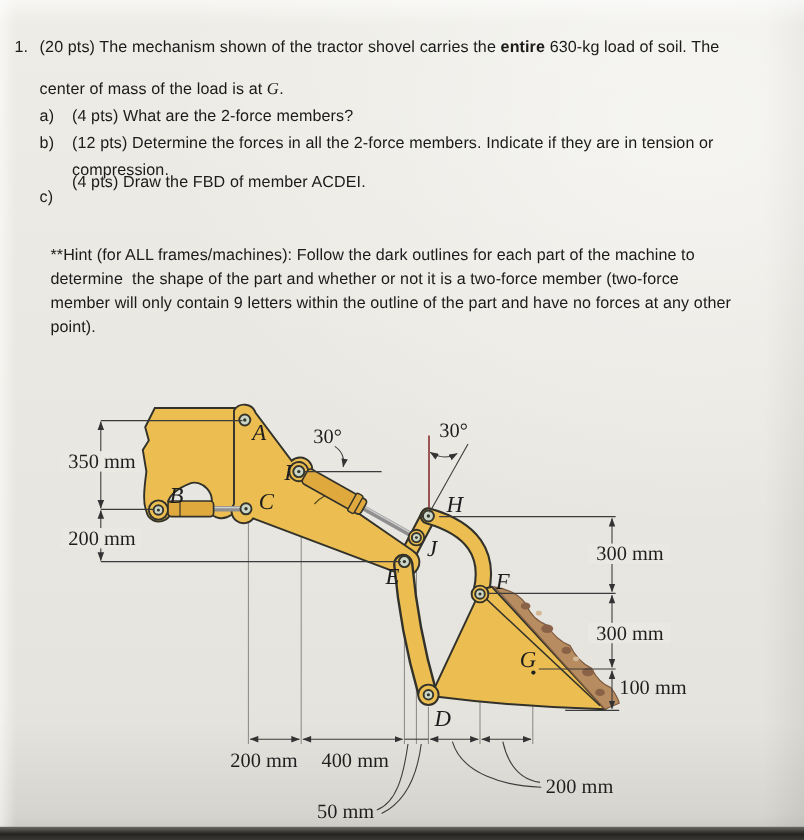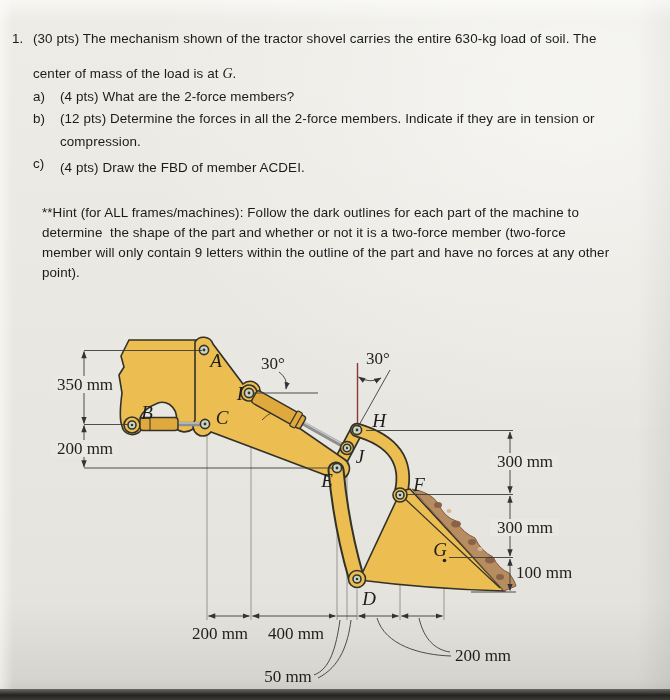--- a/index.html
+++ b/index.html
@@ -8,49 +8,49 @@
         background:#eae8e2;font-family:"Liberation Sans",sans-serif;}
   .photo-grad{position:absolute;inset:0;pointer-events:none;
     background:
       linear-gradient(180deg, rgba(255,255,255,.55), rgba(255,255,255,0) 3%),
       radial-gradient(120% 90% at 86% 14%, rgba(255,255,255,.5), rgba(255,255,255,0) 55%),
       linear-gradient(90deg, rgba(255,255,255,.55), rgba(255,255,255,0) 2%, rgba(0,0,0,0) 95%, rgba(0,0,0,.06)),
       linear-gradient(180deg, #edece6 0%, #e9e7e1 55%, #e5e3dd 86%, #d6d4ce 97%, #c4c2bc 100%);}
   .bottom-bar{position:absolute;left:0;right:0;top:689px;height:11px;
       background:linear-gradient(180deg,#6b6965,#242320 55%,#3c3a37);}
   .ptext{position:absolute;color:#1b1b1b;font-size:13.4px;white-space:pre;letter-spacing:.1px;}
-  .bold{font-weight:normal;}
+  .bold{font-weight:bold;}
   .it{font-style:italic;font-family:"Liberation Serif",serif;font-size:14px;}
   svg{position:absolute;left:0;top:0;}
   .pt{font:italic 19px "Liberation Serif",serif;fill:#1d1d1d;}
   .dim{font:17px "Liberation Serif",serif;fill:#1e1e1e;}
   .machine{stroke:#32322a;stroke-width:1.6;fill:#ecbe51;}
   .dimline{stroke:#3b3b3b;stroke-width:.9;fill:none;}
   .extline{stroke:#84837e;stroke-width:.8;fill:none;}
   .bg{fill:#eae8e2;stroke:none;}
 </style>
 </head>
 <body>
 
 <div class="page">
   <div class="photo-grad"></div>
 
   <div class="ptext" style="left:12px;top:31px;">1.</div>
-  <div class="ptext" style="left:33px;top:31px;"><span>(30 pts) The mechanism shown of the tractor shovel carries the </span><span class="bold">entire</span><span> 630-kg load of soil. The</span></div>
+  <div class="ptext" style="left:33px;top:31px;"><span>(20 pts) The mechanism shown of the tractor shovel carries the </span><span class="bold">entire</span><span> 630-kg load of soil. The</span></div>
   <div class="ptext" style="left:33px;top:66px;"><span>center of mass of the load is at </span><span class="it">G</span><span>.</span></div>
 
   <div class="ptext" style="left:33px;top:89px;">a)</div>
   <div class="ptext" style="left:60px;top:89px;">(4 pts) What are the 2-force members?</div>
 
   <div class="ptext" style="left:33px;top:111px;">b)</div>
   <div class="ptext" style="left:60px;top:111px;">(12 pts) Determine the forces in all the 2-force members. Indicate if they are in tension or</div>
   <div class="ptext" style="left:60px;top:134px;">compression.</div>
 
   <div class="ptext" style="left:33px;top:156px;">c)</div>
-  <div class="ptext" style="left:60px;top:160px;">(4 pts) Draw the FBD of member ACDEI.</div>
+  <div class="ptext" style="left:60px;top:144px;">(4 pts) Draw the FBD of member ACDEI.</div>
 
   <div class="ptext" style="left:42px;top:225px;">determine  the shape of the part and whether or not it is a two-force member (two-force</div>
   <div class="ptext" style="left:42px;top:205px;">**Hint (for ALL frames/machines): Follow the dark outlines for each part of the machine to</div>
   <div class="ptext" style="left:42px;top:245px;">member will only contain 9 letters within the outline of the part and have no forces at any other</div>
   <div class="ptext" style="left:42px;top:265px;">point).</div>
 
   <svg width="670" height="700" viewBox="0 0 670 700">
     <defs>
       <marker id="ae" orient="auto" markerWidth="9" markerHeight="7" refX="7.5" refY="3">
         <path d="M0,0L8,3L0,6Z" fill="#333"></path>

